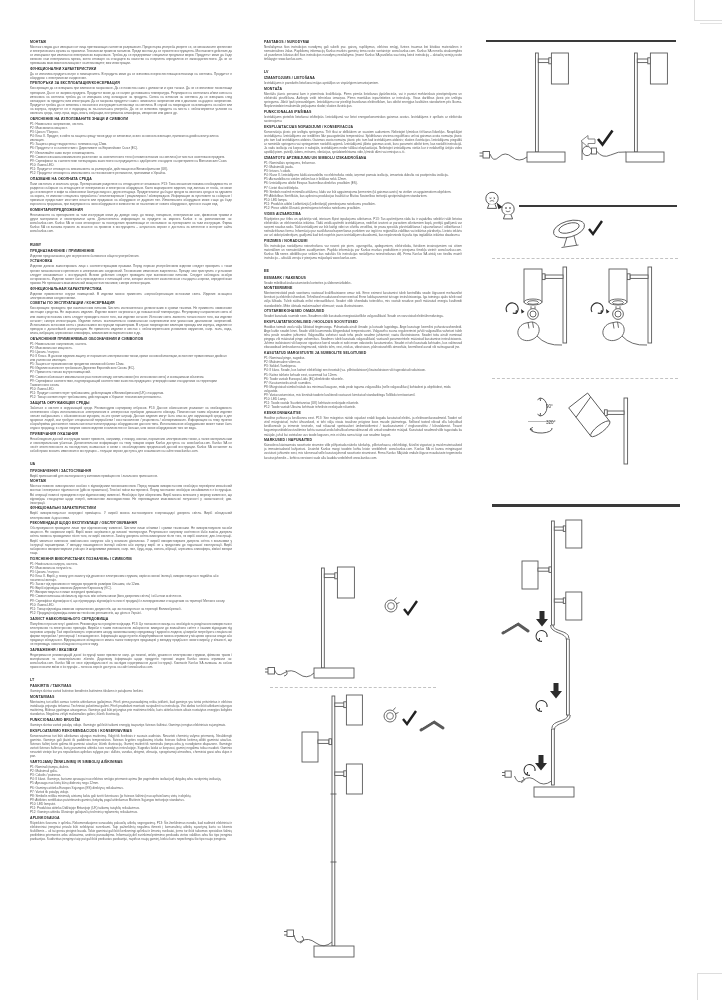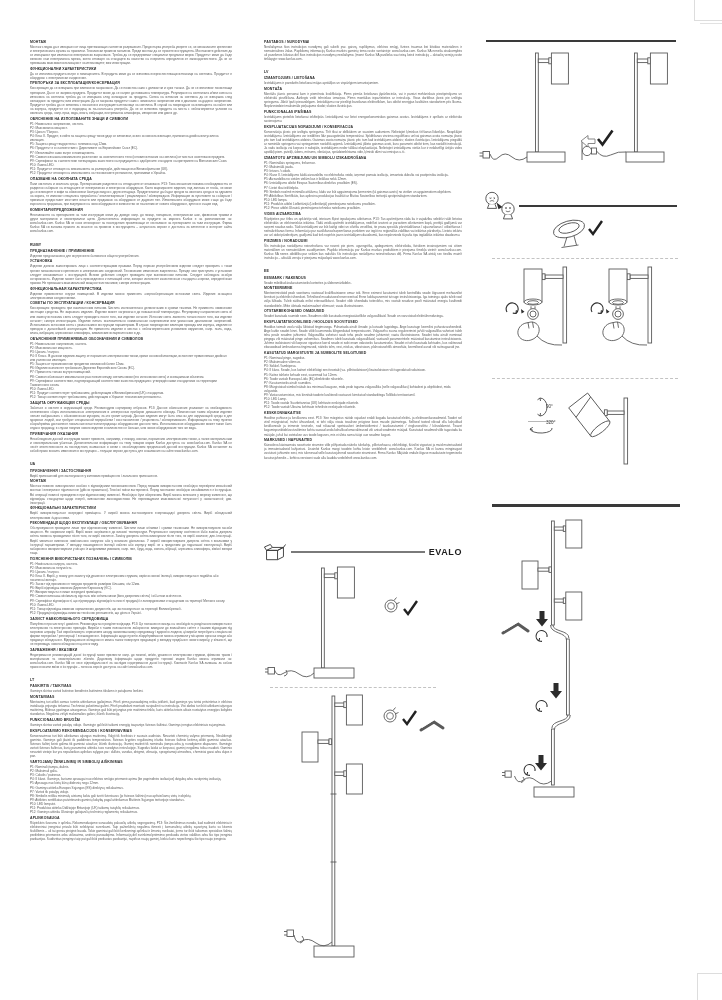--- a/index.html
+++ b/index.html
@@ -195,33 +195,20 @@
         <p class="sec-item">P10: LED Lamp.</p>
         <p class="sec-item">P11: Toode vastab Suurbritannias (UK) kehtivate eeskirjade nõuetele.</p>
         <p class="sec-item">P12: Toode vastab Ukraina kehtivate tehniliste eeskirjade nõuetele.</p>
         <h3 class="sec-heading">KESKKONNAKAITSE</h3>
         <p class="sec-para">Hoolitse puhtuse ja keskkonna eest. P13: See märgistus näitab vajadust eraldi koguda kasutatud elektri- ja elektroonikaseadmeid. Toodet sel viisil märgistatud, trahvi ähvardusel, ei tohi välja visata tavalisse prügisse koos muude jäätmetega. Sellised tooted võivad olla kahjulikud keskkonnale ja inimeste tervisele, nad nõuavad spetsiaalset ümbertöötlemist / taaskasutamist / ringlussevõttu / kõrvaldamist. Teavet kogumispunktide/vastuvõtmise kohta saavad anda kohalikud omavalitsused või antud seadmete müüjad. Kasutatud seadmed võib tagastada ka müüjale, juhul kui ostetakse uus toode koguses, mis ei ületa sama tüüpi uue seadme kogust.</p>
         <h3 class="sec-heading">MÄRKUSED / NÄPUNÄITED</h3>
         <p class="sec-para">Käesoleva käsiraamatu soovituste eiramine võib põhjustada näiteks tulekahju, põletushaavu, elektrilöögi, füüsilisi vigastusi ja muid materiaalseid ja immateriaalseid kahjustusi. Lisainfot Kanlux margi toodete kohta leiate veebilehelt: www.kanlux.com. Kanlux SA ei kanna mingisugust vastutust juhtumite eest, mis tulenevad selle kasutusjuhendi soovituste eiramisest. Firma Kanlux SA jätab endale õiguse muudatuste tegemiseks kasutusjuhendis – kehtiva versiooni saab alla laadida veebilehelt www.kanlux.com.</p>
       </section>
     </div>
 
-  <div class="evalo-block">
-    <svg width="22" height="21" viewBox="0 0 26 24">
-      <g fill="none" stroke="#3c3c3c" stroke-width="1.1" stroke-linejoin="round">
-        <rect x="3" y="9.5" width="13" height="11"></rect>
-        <path d="M16,9.5 l7,-3.5 v11 l-7,3.5"></path>
-        <path d="M3,9.5 l7,-3.5 l13,0 l-7,3.5 z"></path>
-        <path d="M3,9.5 l-2.5,-4 l7,-3 l2.5,3.5"></path>
-        <path d="M23,6 l2.5,-3.5"></path>
-      </g>
-    </svg>
-    <div class="evalo-line"></div>
-    <span class="evalo-label">EVALO</span>
-  </div>
 
   <svg class="draw" style="left:264px;top:564px;" width="198" height="122" viewBox="0 0 198 122">
     <g fill="#fff" stroke="#5a5a5a" stroke-width="0.9">
       <rect x="57.5" y="4" width="2.8" height="100"></rect>
       <rect x="60.3" y="10" width="11" height="3.6"></rect>
       <rect x="70.8" y="8.8" width="2.6" height="6"></rect>
       <rect x="73.4" y="3" width="17" height="31"></rect>
       <rect x="50" y="104" width="40" height="10"></rect>
       <path d="M50,109 q-7,7 -15,1 t-15,-1 t-10,-4" fill="none"></path>
       <path d="M22,106 q3,5 -2,6" fill="none"></path>

